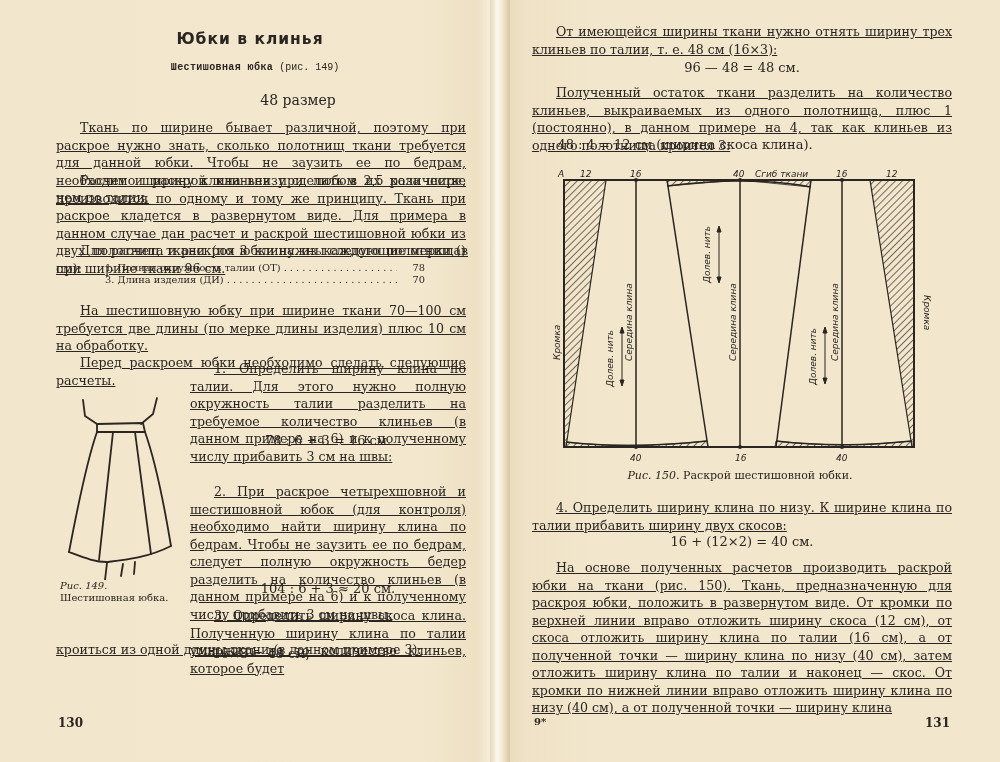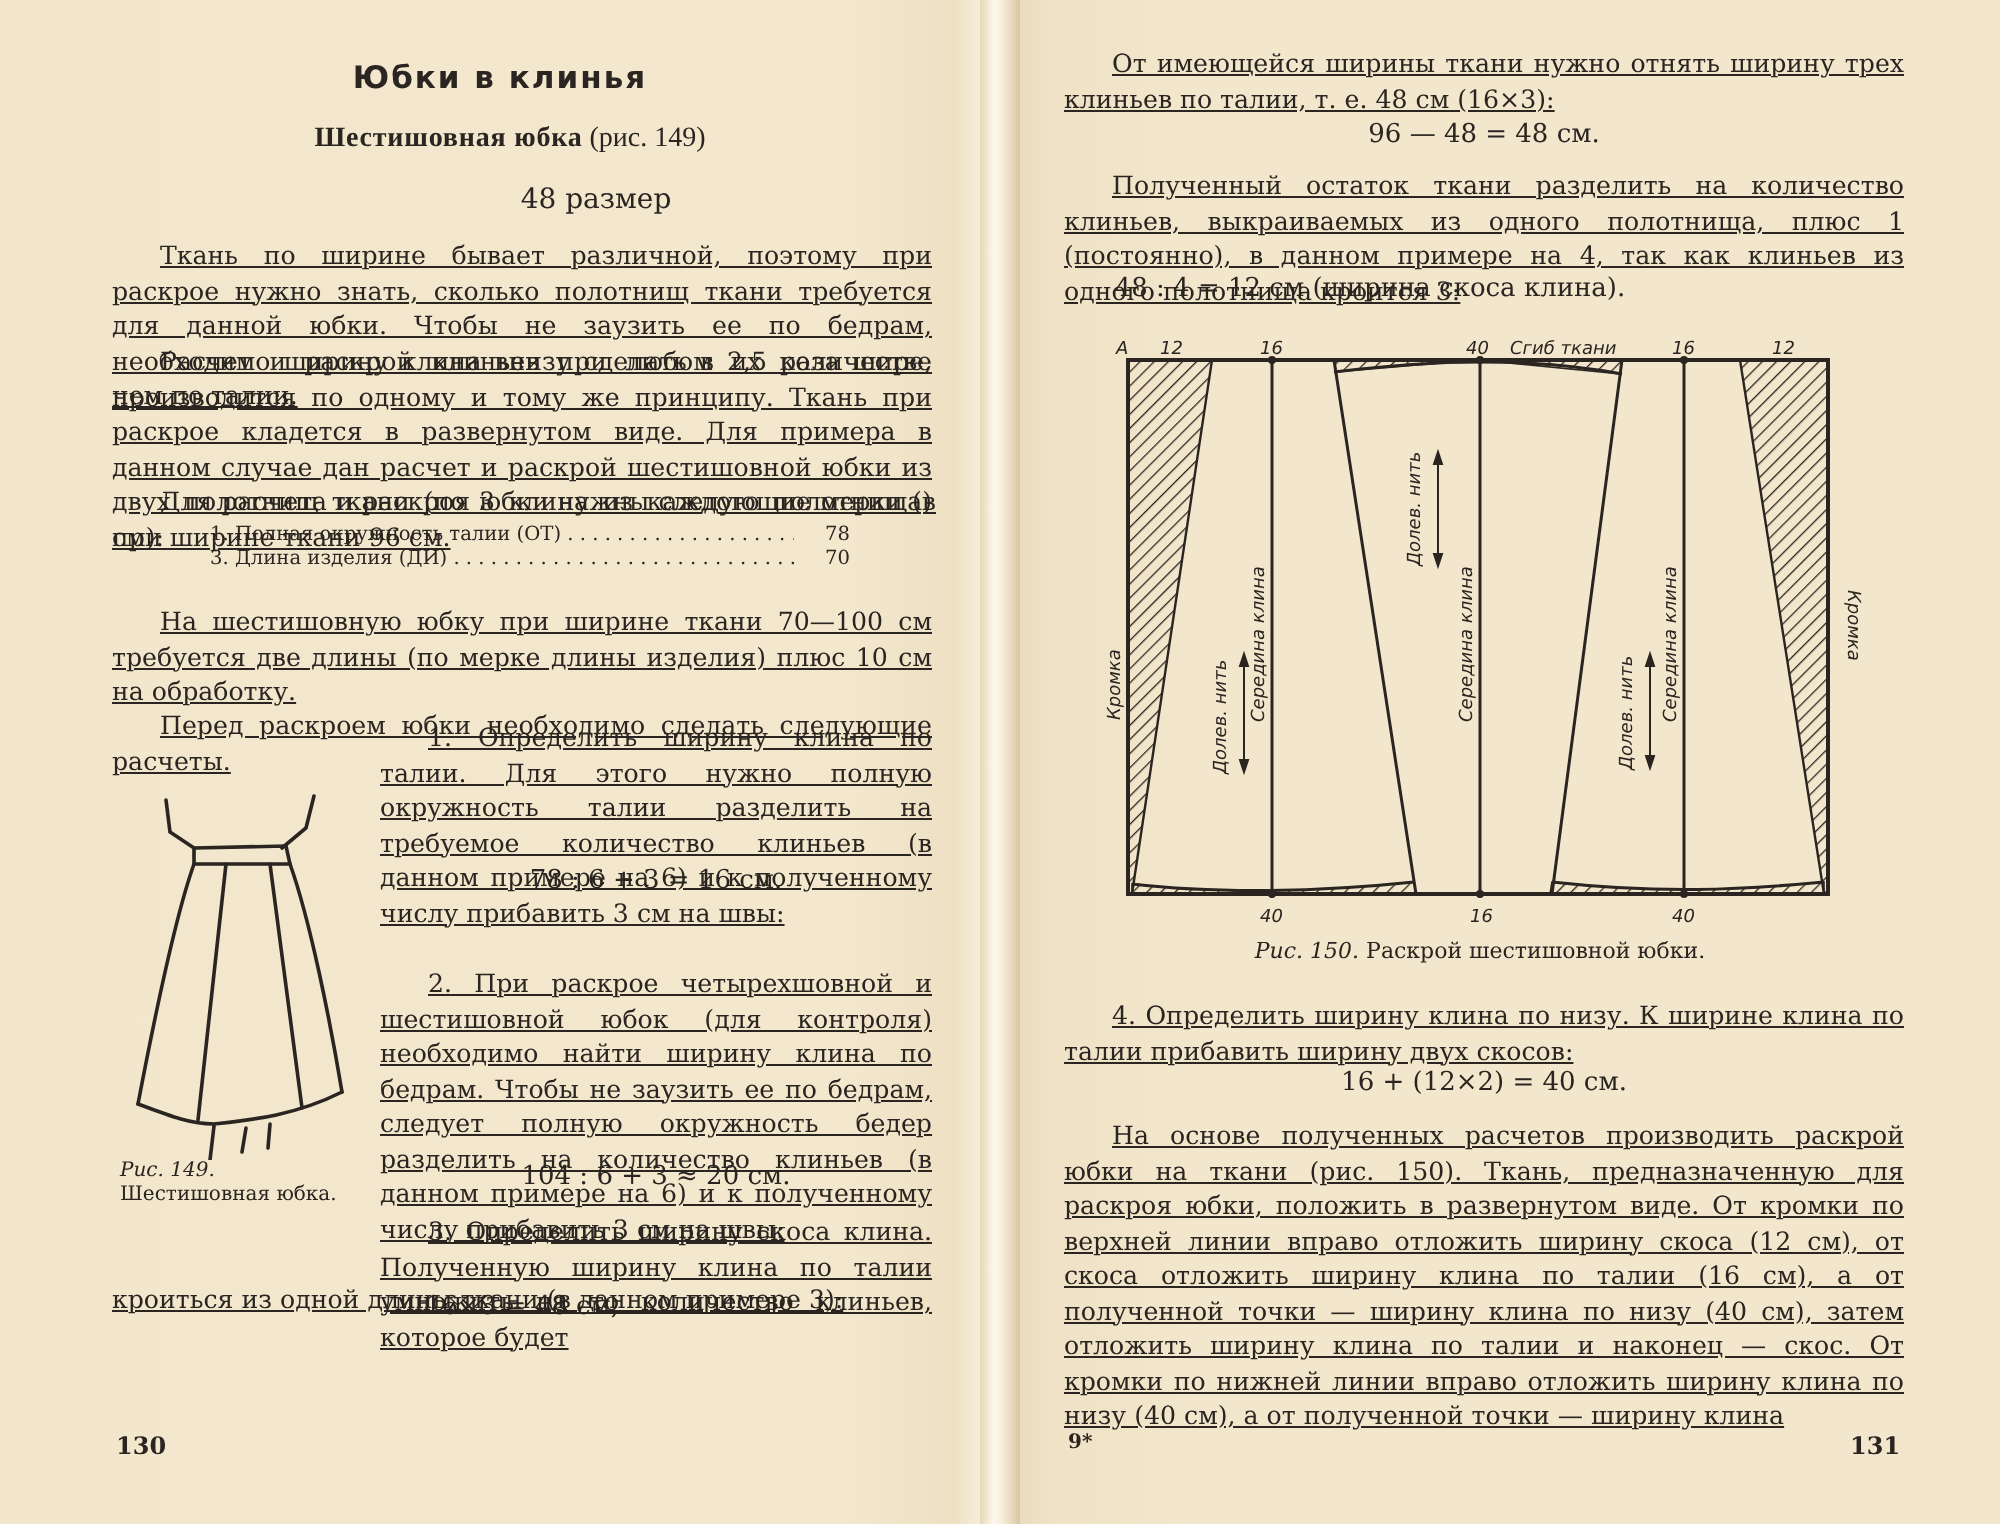--- a/index.html
+++ b/index.html
@@ -7,21 +7,21 @@
          font-family:"DejaVu Serif","Liberation Serif",serif; color:#2a2520; }
   .page { position:absolute; top:0; height:762px; }
   .left { left:0; width:497px; background:linear-gradient(90deg,#f2e6cc 0%,#f3e7ce 85%,#ede0c3 96%,#fbf4e6 100%); }
   .right { left:497px; width:503px; background:linear-gradient(90deg,#e7d8b8 0%,#efe2c6 6%,#f2e6cc 20%,#f2e6cc 100%); }
   .gutter { position:absolute; left:490px; top:0; width:20px; height:762px;
             background:linear-gradient(90deg,#e6d7b6 0%,#fdf8ee 35%,#f7eedb 55%,#d9c7a1 100%); }
   .txt { position:absolute; font-size:12.6px; line-height:17.5px; text-align:justify;text-decoration:underline; }
   .ind { text-indent:24px; }
   h1 { position:absolute; margin:0; font-family:"DejaVu Sans","Liberation Sans",sans-serif; font-weight:bold;
        font-size:15.5px; letter-spacing:1px; }
-  .h2 { position:absolute; font-size:14px; font-family:Liberation Serif, serif; }
+  .h2 { position:absolute; font-size:10px; font-family:Liberation Mono, monospace; }
   .h2 b { font-weight:bold; letter-spacing:0.4px; }
   .center { position:absolute; text-align:center; font-size:13px; }
   .measures { position:absolute; left:105px; top:262px; font-size:9.8px; line-height:11.5px; width:320px; }
   .measures .row { display:flex; }
   .measures .lbl { flex:1; white-space:nowrap; overflow:hidden; }
   .measures .lbl::after { content:" . . . . . . . . . . . . . . . . . . . . . . . . . . . . . . . ."; }
   .measures .val { width:28px; text-align:right; }
   i { font-style:italic; }
   .pnum { position:absolute; font-size:12px; font-weight:bold;margin-top:44px; }
   .cap { position:absolute; font-size:10px; line-height:12px; }

